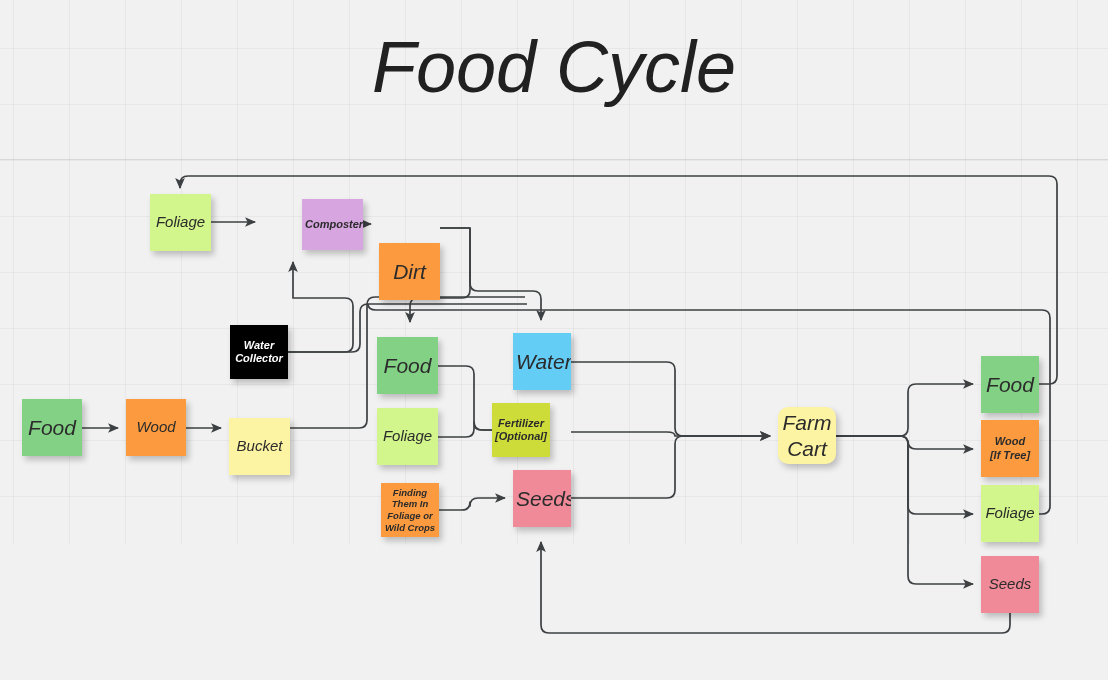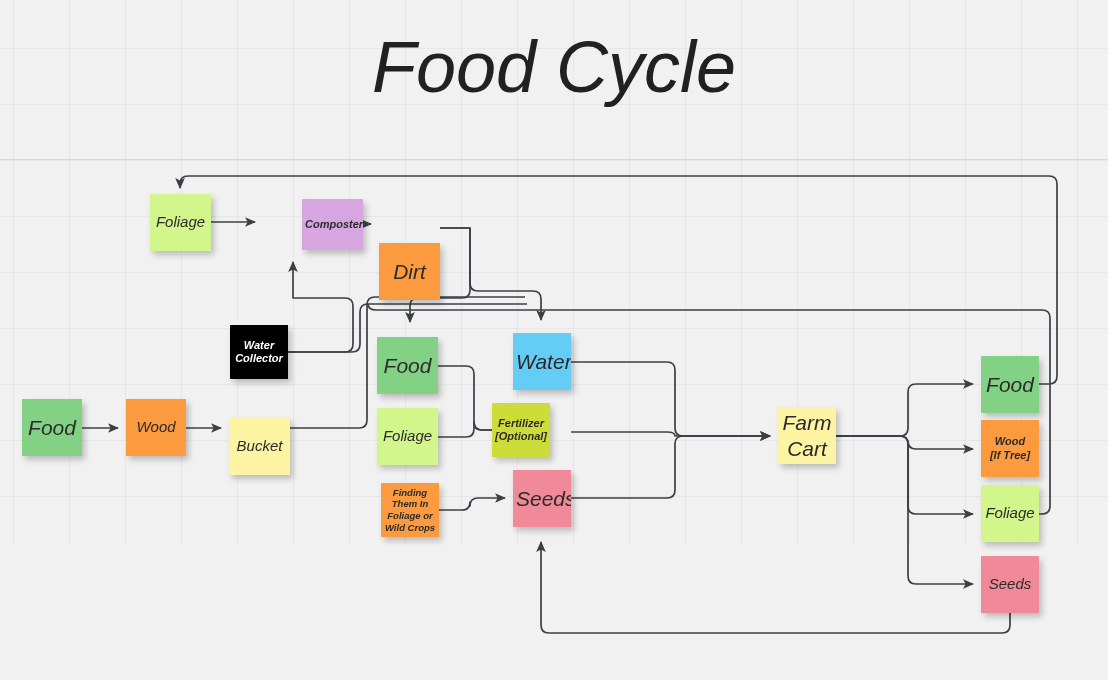--- a/index.html
+++ b/index.html
@@ -155,21 +155,21 @@
       </div>
       <div class="node s-lg" style="left: 513px; top: 333px; width: 58px; height: 57px; background: rgb(99, 205, 246);">
         <span class="lbl">Water</span>
       </div>
       <div class="node s-sm" style="left: 492px; top: 403px; width: 58px; height: 54px; background: rgb(205, 220, 57);">
         <span class="lbl">Fertilizer<br>[Optional]</span>
       </div>
       <div class="node s-lg" style="left: 513px; top: 470px; width: 58px; height: 57px; background: rgb(240, 138, 152);">
         <span class="lbl">Seeds</span>
       </div>
-      <div class="node s-lg" style="left: 778px; top: 407px; width: 58px; height: 57px; background: rgb(252, 243, 163);">
+      <div class="node s-lg" style="left: 778px; top: 407px; width: 58px; height: 57px; background: rgb(252, 243, 163); border-radius: 10px;">
         <span class="lbl">Farm<br>Cart</span>
       </div>
       <div class="node s-lg" style="left: 981px; top: 356px; width: 58px; height: 57px; background: rgb(130, 209, 132);">
         <span class="lbl">Food</span>
       </div>
       <div class="node s-sm" style="left: 981px; top: 420px; width: 58px; height: 57px; background: rgb(251, 154, 63);">
         <span class="lbl">Wood<br>[If Tree]</span>
       </div>
       <div class="node s-md" style="left: 981px; top: 485px; width: 58px; height: 57px; background: rgb(210, 245, 140);">
         <span class="lbl">Foliage</span>

